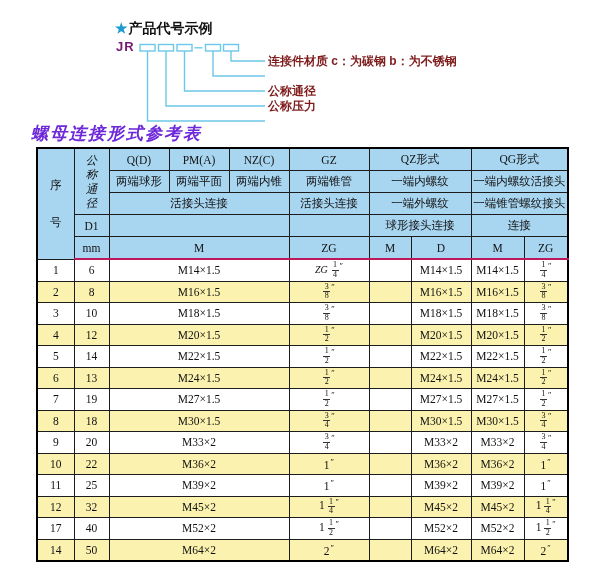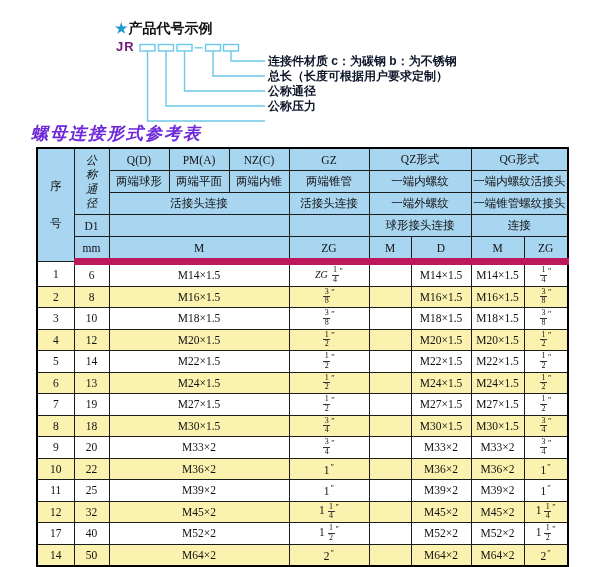--- a/index.html
+++ b/index.html
@@ -16,34 +16,34 @@
 
   
   .diagram{position:absolute;left:0;top:0;width:600px;height:147px;}
   .diagram svg{position:absolute;left:0;top:0;}
   .code-title{position:absolute;left:115px;top:20px;font-family:"Liberation Sans",sans-serif;
               font-weight:bold;font-size:14px;white-space:nowrap;}
   .code-title .star{color:var(--star);margin-right:1px;}
   .jr{position:absolute;left:116px;top:39px;font-family:"Liberation Sans",sans-serif;
       font-weight:bold;font-size:13px;color:#701a75;letter-spacing:1px;}
   .callout{position:absolute;left:268px;height:15px;line-height:15px;white-space:nowrap;
-           font-family:"Liberation Sans",sans-serif;font-weight:bold;font-size:12px;color:#0f172a;}
+           font-family:"Liberation Sans",sans-serif;font-weight:bold;font-size:12px;color:#7f1d1d;}
 
   
   .tbl-title{position:absolute;left:31px;top:122px;font-size:17px;font-weight:bold;
              font-style:italic;letter-spacing:2px;color:#6d28d9;
              font-family:"Liberation Serif",serif;white-space:nowrap;}
 
   
   table.tbl{position:absolute;left:36px;top:147px;width:531px;border-collapse:collapse;
             table-layout:fixed;border:2.5px solid #000;}
   .tbl td{border:1px solid #1c1c1c;text-align:center;vertical-align:middle;
           padding:0;font-size:11.5px;color:var(--ink);overflow:hidden;font-weight:normal;}
   .tbl thead td{background:var(--hdr);height:21px;}
-  .tbl thead tr:last-child td{border-bottom:7px solid #be185d;}
+  .tbl thead tr:last-child td{border-bottom:2px solid #be185d;}
   .tbl tbody td{height:20.5px;background:#fff;}
   .tbl tbody tr.alt td{background:var(--alt);}
   .vtext{width:1em;margin:0 auto;line-height:1.25;font-size:11.5px;display:block;}
   .seq-v{line-height:3.2;text-align:right;}
   .kai{font-style:italic;}
   .lat{font-size:11.5px;}
 
   
   .fr{display:inline-block;vertical-align:-4px;text-align:center;font-size:8px;line-height:1.1;}
   .fr .fn{display:block;border-bottom:1px solid #333;padding:0 1.5px;}
@@ -70,21 +70,20 @@
         <polyline points="184.5,51 184.5,91 265,91"></polyline>
         <polyline points="166,51 166,106 265,106"></polyline>
         <polyline points="147.5,51 147.5,121 265,121"></polyline>
       </g>
     </svg>
     <div class="code-title">
       <span class="star">★</span><span>产品代号示例</span>
     </div>
     <div class="jr">JR</div>
     <div class="callout" style="top:54px;">连接件材质  c：为碳钢  b：为不锈钢</div>
-    <div class="callout" style="top:69px;">总长（长度可根据用户要求定制）</div>
     <div class="callout" style="top:84px;">公称通径</div>
     <div class="callout" style="top:99px;">公称压力</div>
     <div class="callout" style="top:114px;margin-top:32px;">连接形式：见金属软管常用结构形式表</div>
   </div>
 
   <div class="tbl-title">螺母连接形式参考表</div>
 
   <table class="tbl">
     <colgroup>
       <col style="width:37px">

